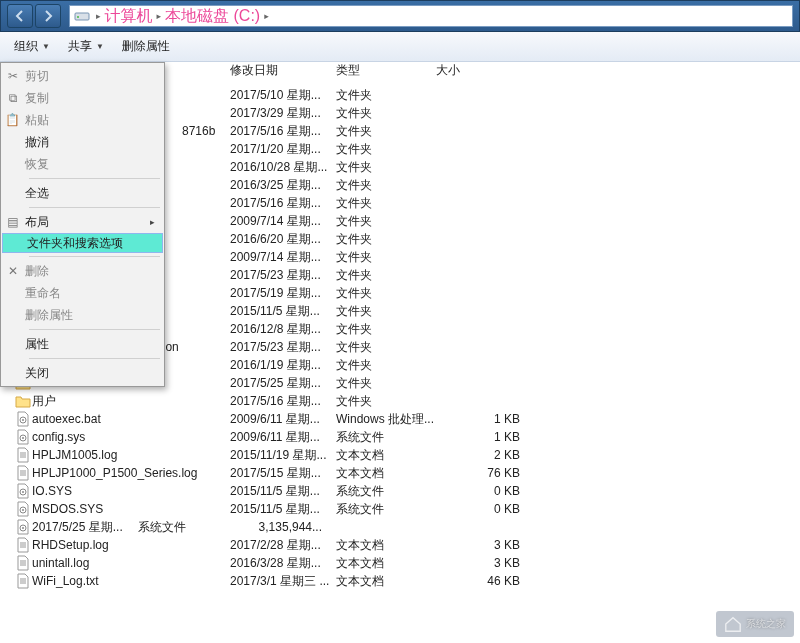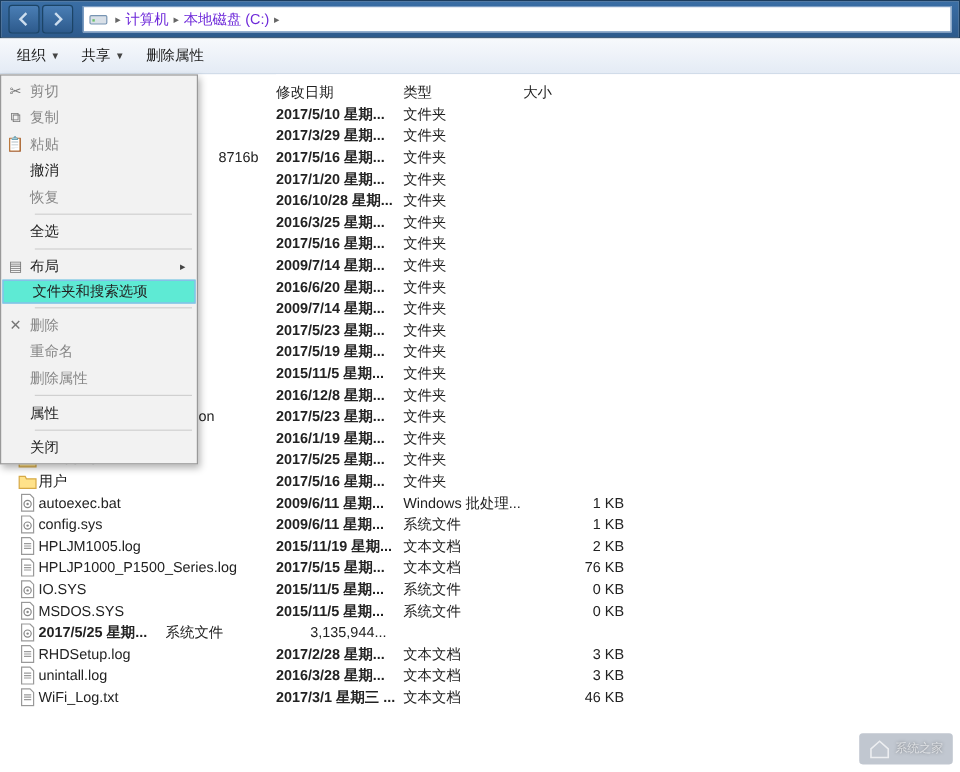--- a/index.html
+++ b/index.html
@@ -2,39 +2,39 @@
 <html><head>
   <meta charset="utf-8">
   <style>
     * { margin: 0; padding: 0; box-sizing: border-box; font-family: "Microsoft YaHei", "Segoe UI", Tahoma, sans-serif; }
     body { width: 800px; height: 643px; overflow: hidden; background: #fff; font-size: 12px; position: relative; }
     
     .titlebar { height: 32px; background: linear-gradient(#3a6ea5,#2d5a8c); border: 1px solid #1c3d5e; display: flex; align-items: center; padding: 0 6px; }
     .nav-btn { width: 26px; height: 24px; background: linear-gradient(#4a7eb5,#2d5a8c); border: 1px solid #1c4466; border-radius: 3px; margin-right: 2px; display: flex; align-items: center; justify-content: center; color: #cde; }
     .addr-bar { flex: 1; height: 22px; background: #fff; border: 1px solid #7a9cc2; display: flex; align-items: center; padding: 0 4px; margin-left: 6px; }
     .addr-icon { width: 16px; height: 16px; margin-right: 4px; display: inline-flex; align-items: center; justify-content: center; }
-    .addr-seg { padding: 0 2px; font-size: 12px; color: #6d28d9; }
+    .addr-seg { padding: 0 2px; font-size: 16px; color: #ec4899; }
     .addr-arrow { color: #666; padding: 0 2px; font-size: 9px; }
     
     .toolbar { height: 30px; background: linear-gradient(#f7f9fc,#e4ebf5); border-bottom: 1px solid #c8d4e4; display: flex; align-items: center; padding: 12px 6px; }
     .tb-btn { padding: 4px 10px 4px 8px; font-size: 12px; color: #1a1a1a; display: flex; align-items: center; gap: 4px; cursor: pointer; }
     .tb-arrow { font-size: 8px; color: #444; }
     
     .content { position: relative; height: calc(100% - 62px); background: #fff; }
     
-    .col-headers { position: absolute; top: 0; left: 230px; right: 0; height: 24px; display: flex; align-items: flex-end; font-size: 12px; color: #222; background: #fff; z-index: 1; }
+    .col-headers { position: absolute; top: 0; left: 230px; right: 0; height: 24px; display: flex; align-items: flex-start; font-size: 12px; color: #222; background: #fff; z-index: 1; }
     .hdr-date { width: 106px; }
     .hdr-type { width: 100px; text-align: left; }
     .hdr-size { width: 90px; text-align: left; }
     
     .file-list { position: absolute; top: 24px; left: 14px; right: 0; }
     .row { display: flex; align-items: center; height: 18px; font-size: 12px; color: #222; }
     .c-icon { width: 18px; height: 16px; display: inline-flex; align-items: center; justify-content: center; }
     .c-name { width: 198px; overflow: hidden; white-space: nowrap; }
-    .c-date { width: 106px; overflow: hidden; white-space: nowrap; font-weight: bold; }
+    .c-date { width: 106px; overflow: hidden; white-space: nowrap; }
     .c-type { width: 100px; overflow: hidden; white-space: nowrap; }
     .c-size { width: 90px; text-align: right; overflow: hidden; white-space: nowrap; padding-right: 6px; }
     
     .ctx-menu { position: absolute; top: 0; left: 0; width: 165px; background: #f2f2f2; border: 1px solid #999; box-shadow: 2px 3px 6px rgba(0,0,0,0.3); z-index: 10; padding: 2px 0; }
     .ctx-item { height: 22px; display: flex; align-items: center; font-size: 12px; color: #222; }
     .ctx-item.disabled { color: #888; }
     .ctx-item.hot { background: #5eead4; border: 1px solid #8fb6ee; margin: 0 1px; height: 20px; }
     .ctx-icon { width: 24px; display: inline-flex; justify-content: center; color: #777; }
     .ctx-label { flex: 1; }
     .ctx-arrow { width: 14px; font-size: 9px; color: #444; }

